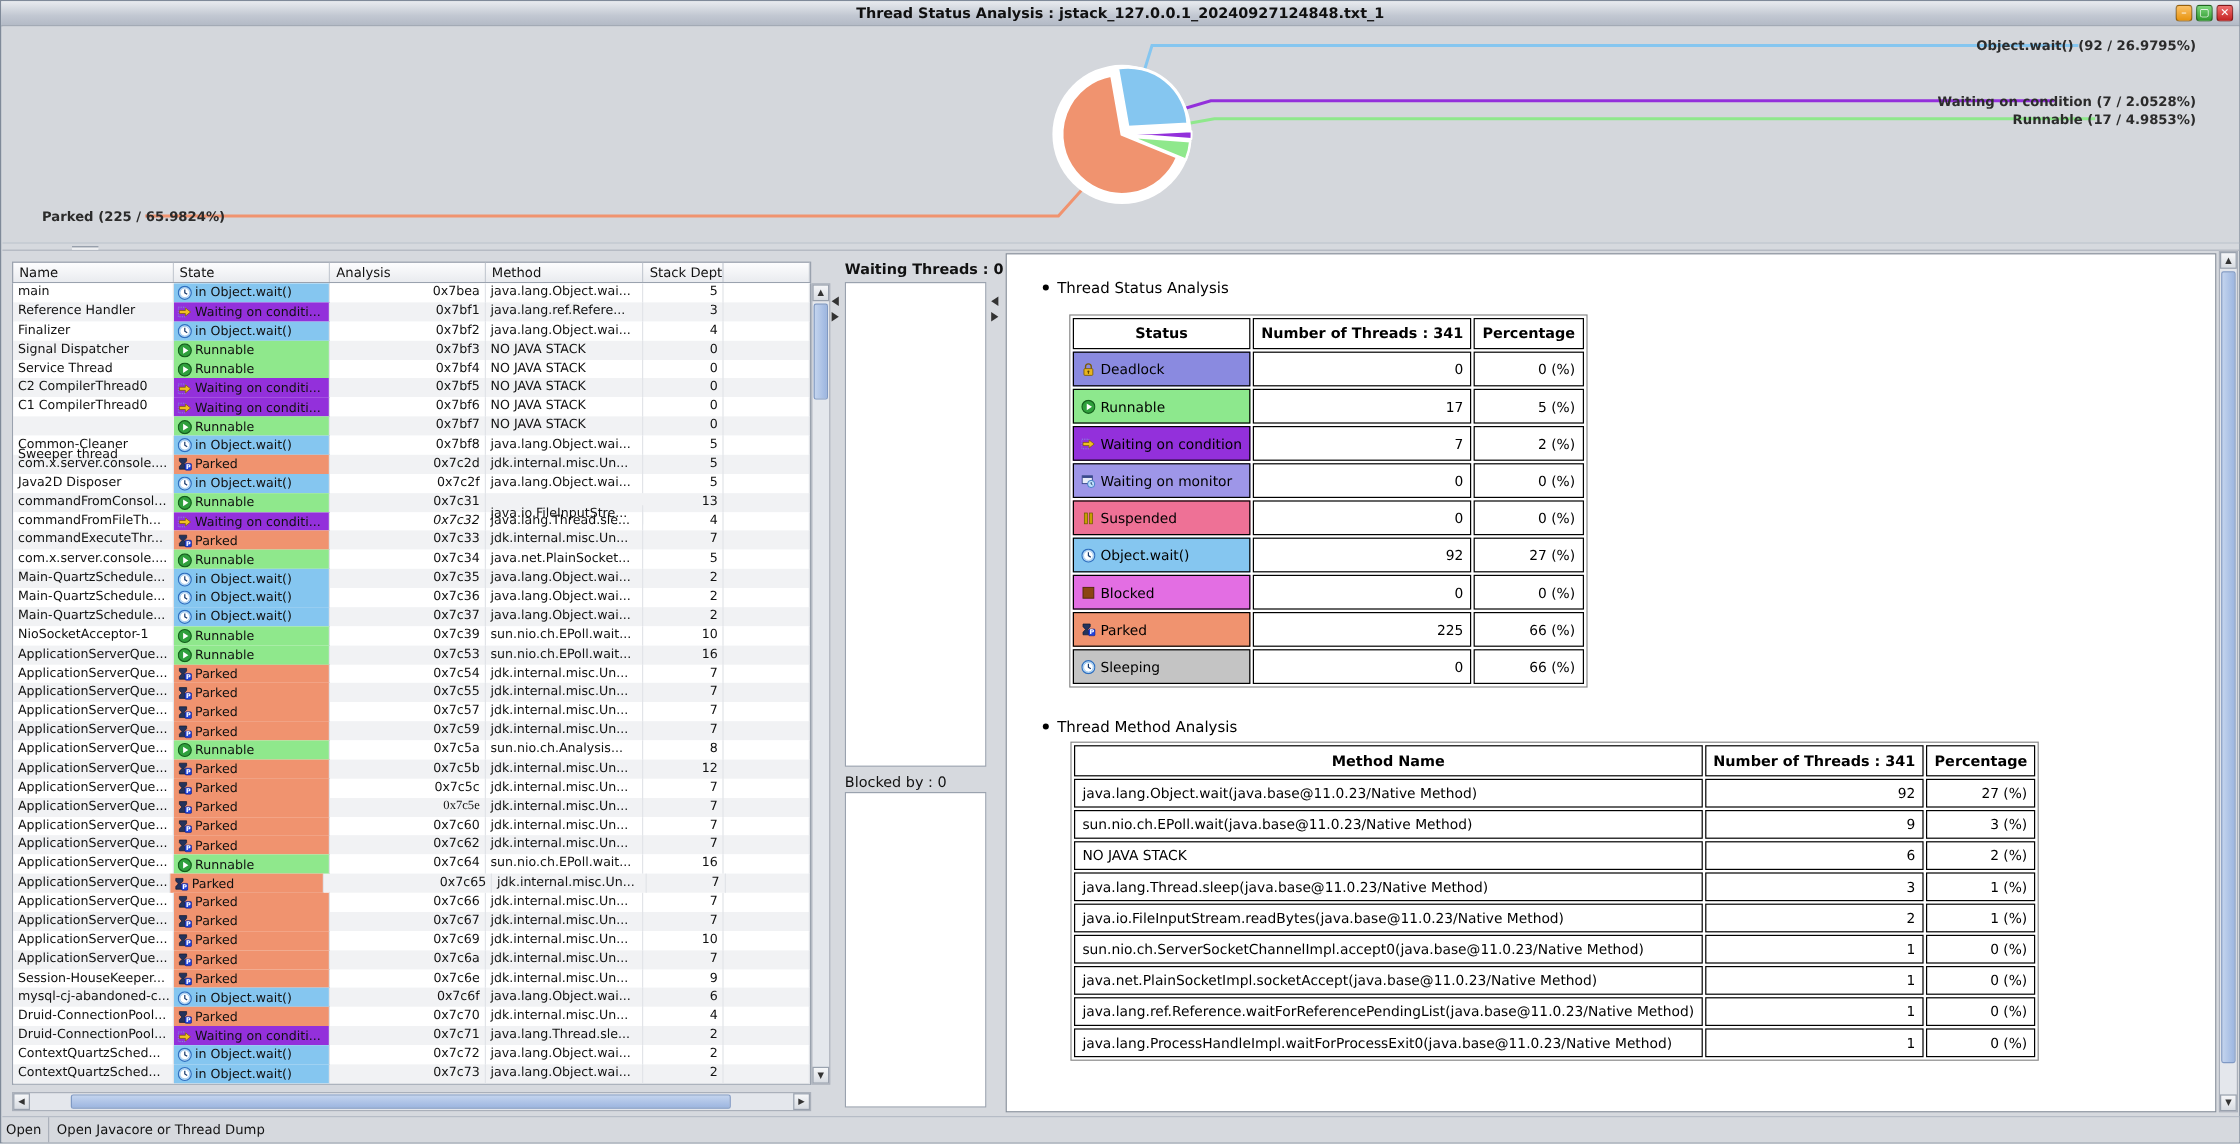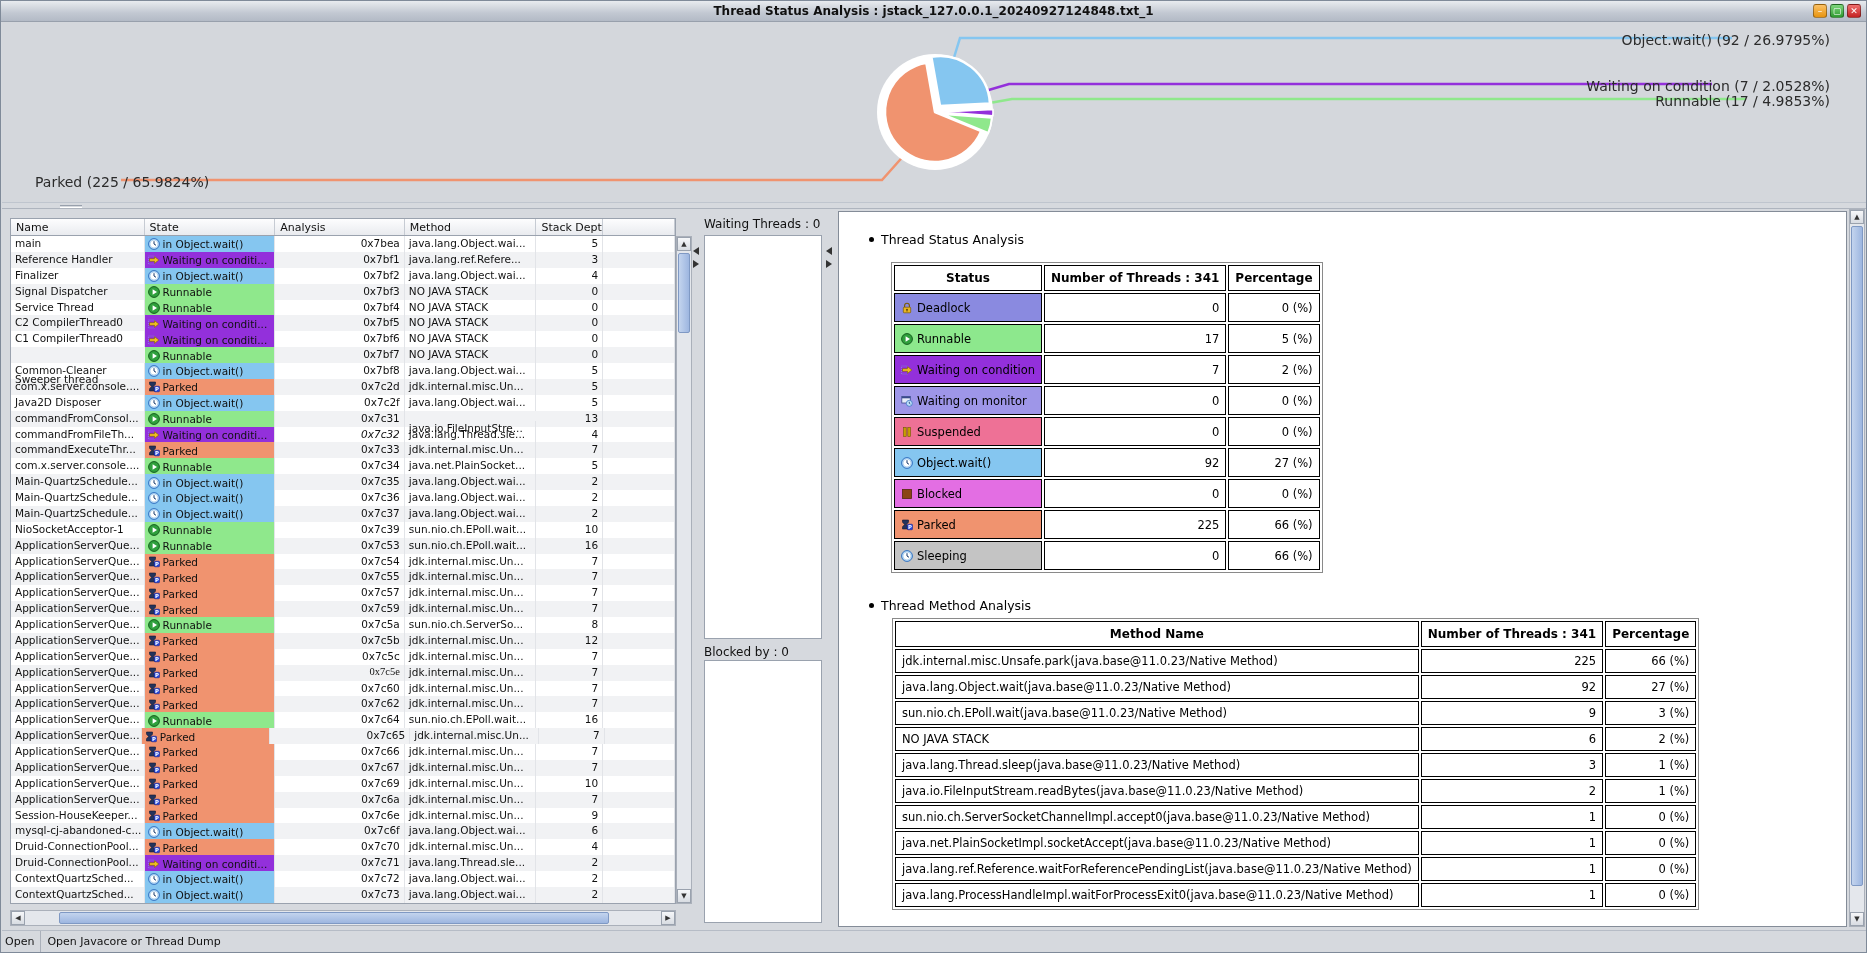--- a/index.html
+++ b/index.html
@@ -17,21 +17,21 @@
   .winbtns { position:absolute; right:5px; top:3px; display:flex; gap:3px; }
   .winbtn { width:14px; height:14px; border-radius:3px; border:1px solid rgba(0,0,0,.35);
     color:#fff; font-size:9px; line-height:12px; text-align:center; cursor:default; }
   .winbtn.min { background:linear-gradient(#FBC268,#E8940F); }
   .winbtn.max { background:linear-gradient(#7ED77E,#2F9A2F); }
   .winbtn.close { background:linear-gradient(#F07070,#C42222); }
 
   
   .chart-panel { position:absolute; left:1px; top:21px; width:1864px; height:180px;
     background:#D4D7DC; }
-  .pie-label { position:absolute; font-size:14px; color:#2b2b2b; white-space:nowrap; }
+  .pie-label { position:absolute; font-size:11px; color:#2b2b2b; white-space:nowrap;font-weight:bold; }
   .splitter { position:absolute; left:1px; top:201px; width:1864px; height:7px;
     background:#D6D9DE; border-top:1px solid #BFC5CE; border-bottom:1px solid #AEB4BE; }
   .splitter .grip { position:absolute; left:58px; top:2px; width:22px; height:3px;
     border-top:1px solid #98A0AC; border-bottom:1px solid #fff; }
 
   
   .main { position:absolute; left:1px; top:208px; width:1864px; height:720px; }
 
   
   .tt-panel { position:absolute; left:8px; top:9px; width:682px; height:712px; }
@@ -493,21 +493,21 @@
           <div class="tt-row">
             <div class="tt-cell" style="width: 134px;">ApplicationServerQue...</div>
             <div class="tt-cell state" style="width: 131px; background: rgb(143, 232, 140);">
               <svg width="12" height="12" viewBox="0 0 12 12" style="flex:0 0 auto">
       <circle cx="6" cy="6" r="5.4" fill="#2FA03C" stroke="#145E1D"></circle>
       <polygon points="4.6,3.2 9,6 4.6,8.8" fill="#fff"></polygon>
               </svg>
               <span>Runnable</span>
             </div>
             <div class="tt-cell num" style="width: 130px;">0x7c5a</div>
-            <div class="tt-cell" style="width: 132px;">sun.nio.ch.ServerSo...</div>
+            <div class="tt-cell" style="width: 132px;">sun.nio.ch.Analysis...</div>
             <div class="tt-cell num" style="width: 67px;">8</div>
             <div class="tt-cell" style="width: 72px;"></div>
           </div>
           <div class="tt-row">
             <div class="tt-cell" style="width: 134px;">ApplicationServerQue...</div>
             <div class="tt-cell state" style="width: 131px; background: rgb(240, 147, 111);">
               <svg width="12" height="12" viewBox="0 0 12 12" style="flex:0 0 auto">
       <path d="M1.5 1 h6 v2.2 L5.4 5.5 L7.5 7.8 V10 h-6 V7.8 L3.6 5.5 L1.5 3.2 Z" fill="#25335C" stroke="#101A33" stroke-width="0.6"></path>
       <rect x="6.2" y="5.2" width="5.4" height="5.6" rx="1" fill="#2244DD" stroke="#0F1F80" stroke-width="0.5"></rect>
       <text x="8.9" y="9.6" font-size="5.4" fill="#fff" text-anchor="middle" font-weight="bold">P</text>
@@ -768,21 +768,21 @@
       <div class="sb" style="left:0; top:692px; width:666px; height:16px;">
         <div class="sb-btn" style="left:0; top:0;">◀</div>
         <div class="sb-thumb h" style="left:48px; top:1px; width:550px; height:12px;"></div>
         <div class="sb-btn" style="right:0; top:0;">▶</div>
       </div>
     </div>
 
     <div class="ot left" style="left:691px; top:38px;"></div>
     <div class="ot right" style="left:691px; top:51px;"></div>
 
-    <div class="mid-label" style="left:702px; top:8px;">Waiting Threads : 0</div>
+    <div class="mid-label" style="left:702px; top:8px;font-weight:bold;">Waiting Threads : 0</div>
     <div class="listbox" style="left:702px; top:26px; width:118px; height:404px;"></div>
     <div class="mid-label" style="left:702px; top:436px;">Blocked by : 0</div>
     <div class="listbox" style="left:702px; top:451px; width:118px; height:263px;"></div>
 
     <div class="ot left" style="left:824px; top:38px;"></div>
     <div class="ot right" style="left:824px; top:51px;"></div>
 
     <div class="right-panel">
       <div class="heading" style="left:30px; top:20px;">
         <span class="bullet"></span><span>Thread Status Analysis</span>
@@ -910,25 +910,20 @@
       <table class="an" style="position:absolute; left:53px; top:406px;">
         <thead>
             <tr>
               <th style="width: 508px; height: 14px;">Method Name</th>
               <th style="width: 156px; height: 14px;">Number of Threads : 341</th>
               <th style="width: 72px; height: 14px;">Percentage</th>
             </tr>
           </thead>
         <tbody>
             <tr>
-              <td style="height: 24px;">jdk.internal.misc.Unsafe.park(java.base@11.0.23/Native Method)</td>
-              <td class="num">225</td>
-              <td class="num">66 (%)</td>
-            </tr>
-            <tr>
               <td style="height: 24px;">java.lang.Object.wait(java.base@11.0.23/Native Method)</td>
               <td class="num">92</td>
               <td class="num">27 (%)</td>
             </tr>
             <tr>
               <td style="height: 24px;">sun.nio.ch.EPoll.wait(java.base@11.0.23/Native Method)</td>
               <td class="num">9</td>
               <td class="num">3 (%)</td>
             </tr>
             <tr>

